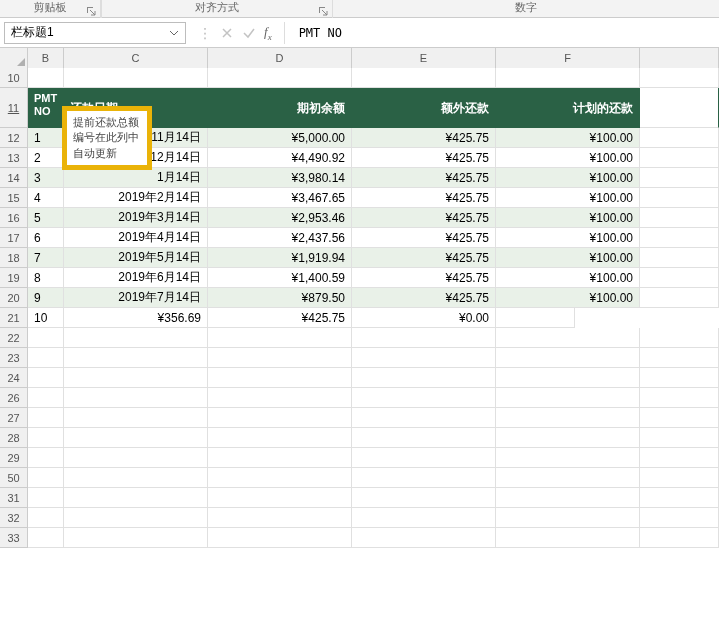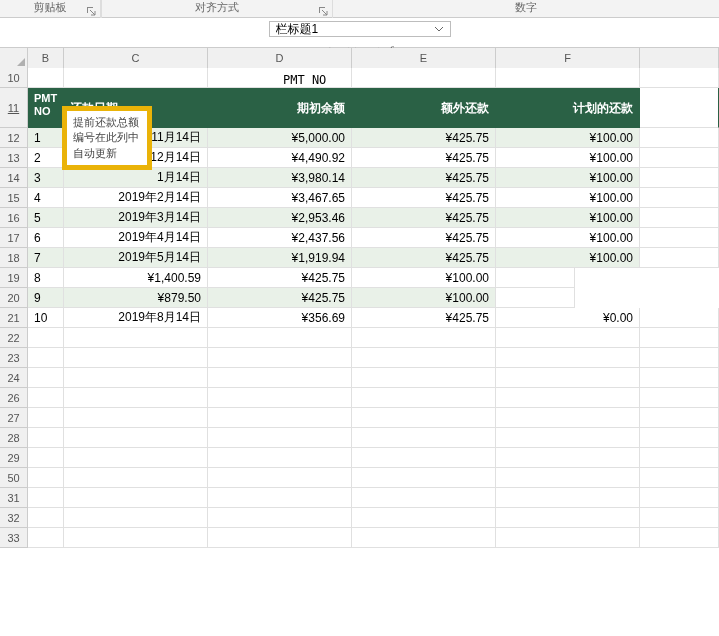--- a/index.html
+++ b/index.html
@@ -5,21 +5,21 @@
 * { box-sizing: border-box; margin: 0; padding: 0; }
 body { font-family: "Microsoft YaHei", Arial, sans-serif; font-size: 12px; background: #fff; width: 719px; }
 
 .ribbon-bar { display: flex; align-items: center; height: 18px; border-bottom: 1px solid #ccc; background: #f3f3f3; font-size: 11px; color: #555; }
 .ribbon-group { position: relative; height: 18px; display: flex; justify-content: center; }
 .ribbon-sep { width: 1px; height: 18px; background: #ddd; }
 .ribbon-label { color: #666; }
 .ribbon-launcher { position: absolute; right: 4px; bottom: 2px; width: 10px; height: 10px; }
 .ribbon-launcher svg { width: 10px; height: 10px; }
 
-.fbar { display: flex; align-items: center; height: 30px; border-bottom: 1px solid #ccc; background: #fff; padding: 3px 4px; gap: 6px; flex-direction: column; }
+.fbar { display: flex; align-items: center; height: 30px; border-bottom: 1px solid #ccc; background: #fff; padding: 3px 4px; gap: 6px; }
 .name-box { width: 182px; height: 22px; border: 1px solid #bdbdbd; display: flex; align-items: center; padding: 0 6px; font-size: 12px; background: #fff; }
 .name-box input { border: none; outline: none; flex: 1; font-size: 12px; font-family: inherit; }
 .name-box .dd { width: 10px; height: 10px; }
 .fctl { display: flex; align-items: center; gap: 8px; padding: 0 6px; }
 .fctl svg { width: 14px; height: 14px; }
 .fctl .dim { opacity: .35; }
 .fx-label { font-style: italic; font-family: "Times New Roman", serif; font-size: 13px; color: #666; }
 .fbar input.formula { flex: 1; border: none; outline: none; height: 22px; padding: 0 8px; font-size: 12px; font-family: Consolas, monospace; }
 
 .grid-wrap { position: relative; }
@@ -189,37 +189,38 @@
         <div class="cell wB">7</div>
         <div class="cell r wC">2019年5月14日</div>
         <div class="cell r wD">¥1,919.94</div>
         <div class="cell r wE">¥425.75</div>
         <div class="cell r wF">¥100.00</div>
         <div class="cell wG" style="background:#fff"></div>
       </div>
       <div class="row data">
         <div class="rh">19</div>
         <div class="cell wB">8</div>
+        <div class="cell r wC">2019年6月14日</div>
         <div class="cell r wD">¥1,400.59</div>
         <div class="cell r wE">¥425.75</div>
         <div class="cell r wF">¥100.00</div>
         <div class="cell wG" style="background:#fff"></div>
       </div>
       <div class="row data alt">
         <div class="rh">20</div>
         <div class="cell wB">9</div>
+        <div class="cell r wC">2019年7月14日</div>
         <div class="cell r wD">¥879.50</div>
         <div class="cell r wE">¥425.75</div>
         <div class="cell r wF">¥100.00</div>
         <div class="cell wG" style="background:#fff"></div>
       </div>
       <div class="row data">
         <div class="rh">21</div>
         <div class="cell wB">10</div>
-        <div class="cell r wC">2019年8月14日</div>
         <div class="cell r wD">¥356.69</div>
         <div class="cell r wE">¥425.75</div>
         <div class="cell r wF">¥0.00</div>
         <div class="cell wG" style="background:#fff"></div>
       </div>
     </div>
   <div id="empty-rows">
       <div class="row">
         <div class="rh">22</div>
         <div class="cell wB"></div>

